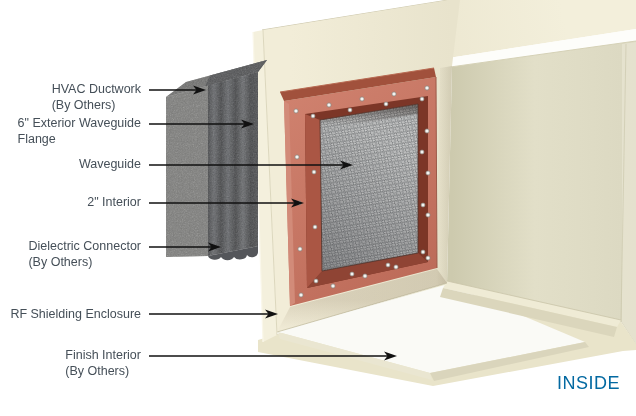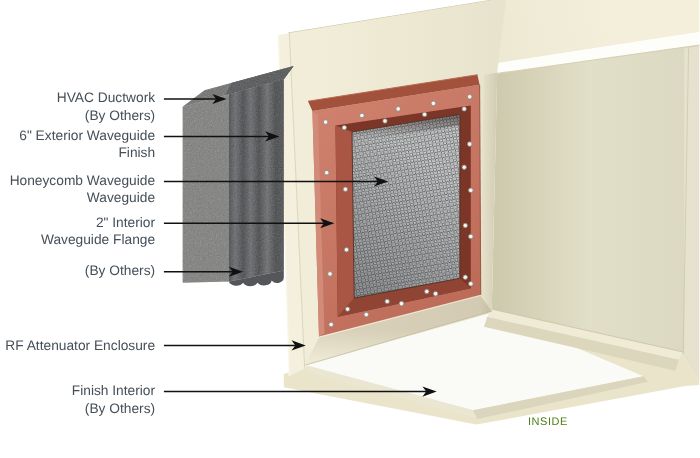--- a/index.html
+++ b/index.html
@@ -1,23 +1,23 @@
 <!DOCTYPE html>
 <html><head>
 <meta charset="utf-8">
 <style>
   html,body{margin:0;padding:0;background:#ffffff;}
   .stage{position:relative;width:636px;height:416px;background:#ffffff;overflow:hidden;
          font-family:"Liberation Sans", sans-serif;}
   .stage svg{position:absolute;left:0;top:0;}
-  .lbl{position:absolute;right:495px;text-align:right;font-size:12.5px;line-height:15.5px;
+  .lbl{position:absolute;right:495px;text-align:left;font-size:12.5px;line-height:15.5px;
        color:#454f58;white-space:nowrap;}
   .lbl span{display:block;}
-  .inside-lbl{position:absolute;left:480px;top:376px;width:140px;text-align:left;
-       font-size:10px;line-height:15.5px;letter-spacing:.5px;color:#4d7c0f;}
+  .inside-lbl{position:absolute;left:480px;top:376px;width:140px;text-align:right;
+       font-size:18px;line-height:15.5px;letter-spacing:.5px;color:#0369a1;}
   .inside-lbl span{display:block;}
 </style>
 </head>
 <body>
 
 <div class="stage">
 
 <svg width="636" height="416" viewBox="0 0 636 416">
   <defs>
     <linearGradient id="gTop" x1="300" y1="60" x2="560" y2="0" gradientUnits="userSpaceOnUse">
@@ -224,35 +224,34 @@
         </g>
   </g>
 </svg>
 
 <div class="lbl" style="top:82px">
   <span>HVAC Ductwork</span>
       <span>(By Others)</span>
 </div>
 <div class="lbl" style="top:116px">
   <span>6" Exterior Waveguide</span>
-      <span>Finish</span>
+      <span>Flange</span>
 </div>
 <div class="lbl" style="top:157px">
-  <span>Honeycomb Waveguide</span>
       <span>Waveguide</span>
 </div>
 <div class="lbl" style="top:195px">
   <span>2" Interior</span>
-      <span>Waveguide Flange</span>
 </div>
 <div class="lbl" style="top:239px">
+  <span>Dielectric Connector</span>
       <span>(By Others)</span>
 </div>
 <div class="lbl" style="top:307px">
-  <span>RF Attenuator Enclosure</span>
+  <span>RF Shielding Enclosure</span>
 </div>
 <div class="lbl" style="top:348px">
   <span>Finish Interior</span>
       <span>(By Others)</span>
 </div>
 
 <div class="inside-lbl">
   <span>INSIDE</span>
 </div>
 

